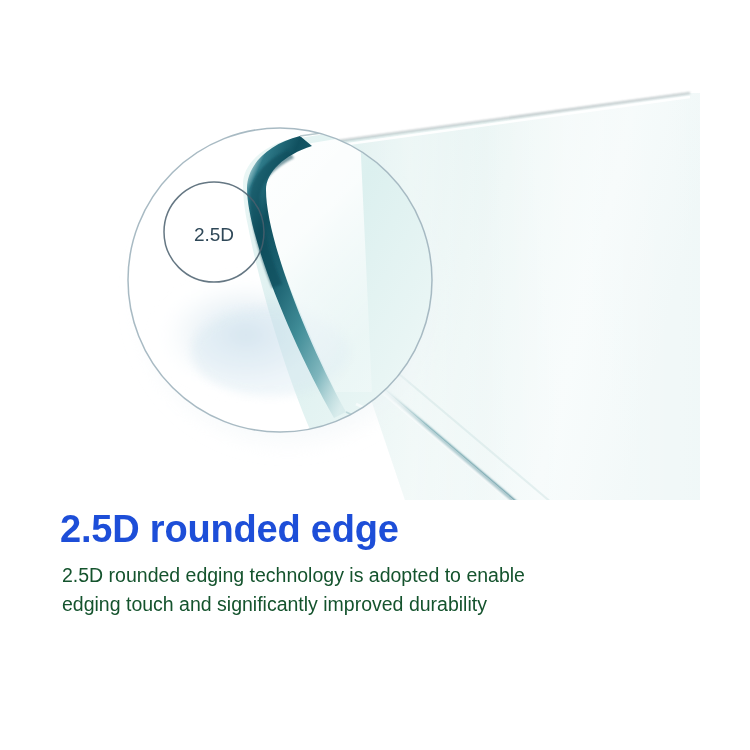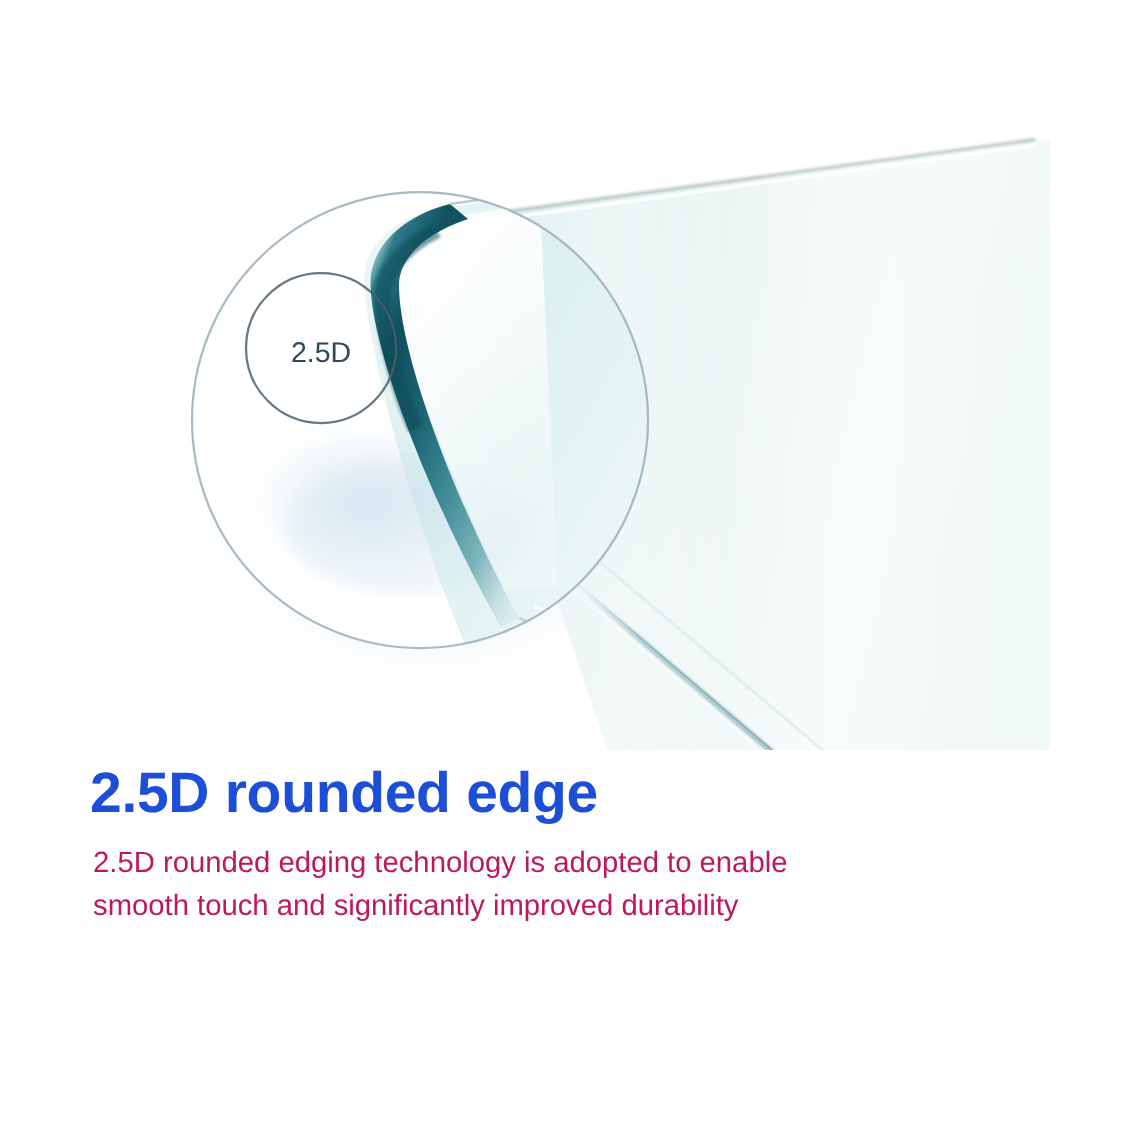--- a/index.html
+++ b/index.html
@@ -47,21 +47,21 @@
     line-height: 48px;
     letter-spacing: -0.2px;
     color: #1d4ed8;
     font-family: "Liberation Sans", sans-serif;
   }
   .body-copy {
     margin: 8px 0 0 2px;
     padding: 0;
     font-size: 19.5px;
     line-height: 29px;
-    color: #be185d;
+    color: #14532d;
     font-family: "Liberation Sans", sans-serif;
   }
   .body-copy .line {
     display: block;
     white-space: nowrap;
   }
 </style>
 </head>
 <body>
 
@@ -204,17 +204,17 @@
 
       <circle cx="214" cy="232" r="50" fill="none" stroke="#4a5f6d" stroke-width="1.5" opacity="0.85"></circle>
       <text x="214" y="241" text-anchor="middle" font-family="Liberation Sans, sans-serif" font-size="19" font-weight="500" fill="#2f4858">2.5D</text>
     </svg>
   </div>
 
   <div id="caption">
     <h1 class="headline">2.5D rounded edge</h1>
     <p class="body-copy">
       <span class="line">2.5D rounded edging technology is adopted to enable</span>
-      <span class="line">smooth touch and significantly improved durability</span>
+      <span class="line">edging touch and significantly improved durability</span>
     </p>
   </div>
 
 </div>
 
 </body></html>

